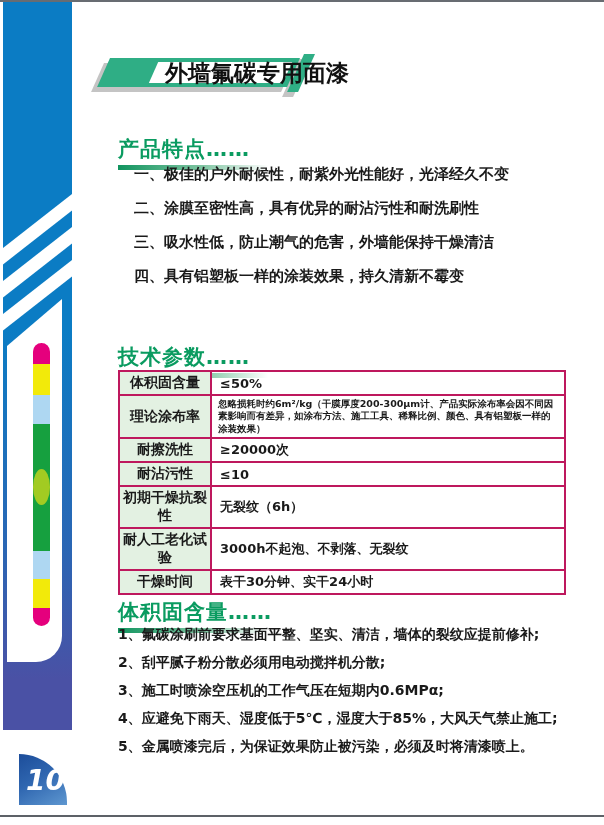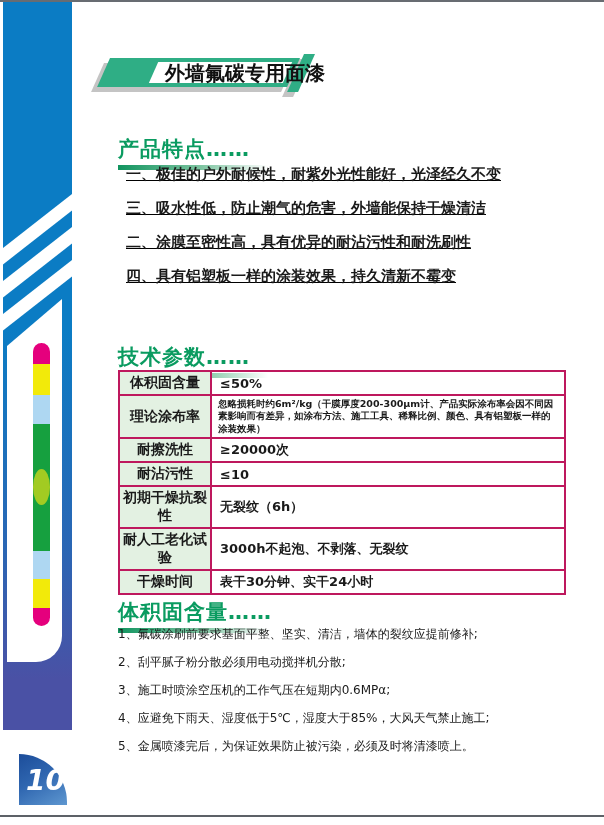--- a/index.html
+++ b/index.html
@@ -70,37 +70,37 @@
   }
   .ribbon-inner {
     position:absolute; left:50px; right:6px; top:4px; bottom:4px; background:#ffffff;
   }
   .ribbon-endbar {
     position:absolute; left:209px; top:1px; width:11px; height:38px;
     transform:skewX(-24deg); transform-origin:top left; background:#2fae85;
   }
   .ribbon-text {
     position:absolute; left:70px; top:8px; width:132px; text-align:center;
-    font-weight:bold; font-size:20px; color:#111111; line-height:24px; white-space:nowrap;
+    font-weight:bold; font-size:23px; color:#111111; line-height:24px; white-space:nowrap;
   }
 
   
   .sec { position:absolute; left:118px; }
   .sec-title { font-size:21px; font-weight:bold; color:#0a9b60; letter-spacing:1px; line-height:26px;margin-top:18px; }
   .sec-underline { margin-top:3px; width:150px; height:5px;
     background:linear-gradient(90deg,#11945f 0%,#7cc4a0 55%,#ffffff 100%); }
   .sec-features { top:118px; }
   .sec-params   { top:326px; }
   .sec-notes    { top:581px; }
 
   
-  .feature-list { position:absolute; left:126px; top:165px; width:450px;text-decoration:underline; }
+  .feature-list { position:absolute; left:134px; top:165px; width:450px; }
   .feature-list .item { font-size:15px; font-weight:bold; color:#1a1a1a; line-height:18px; margin-bottom:16px; white-space:nowrap; }
   .note-list { position:absolute; left:118px; top:625px; width:460px; }
-  .note-list .item { font-size:12px; font-weight:normal; color:#1a1a1a; line-height:18px; margin-bottom:10px; white-space:nowrap; }
+  .note-list .item { font-size:14px; font-weight:bold; color:#1a1a1a; line-height:18px; margin-bottom:10px; white-space:nowrap; }
 
   
   .params-table {
     position:absolute; left:118px; top:370px; width:448px;
     border-collapse:collapse; table-layout:fixed;
   }
   .params-table td { border:2px solid #be185d; color:#1a1a1a; vertical-align:middle; }
   .params-table td.lbl {
     width:92px; background:#e3f1e2; text-align:center;
     font-weight:bold; font-size:14px; padding:2px 3px; height:22px;
@@ -146,22 +146,22 @@
     <div class="ribbon-endbar"></div>
     <div class="ribbon-text">外墙氟碳专用面漆</div>
   </div>
 
   <div class="sec sec-features">
     <div class="sec-title">产品特点……</div>
     <div class="sec-underline"></div>
   </div>
   <div class="feature-list">
     <div class="item">一、极佳的户外耐候性，耐紫外光性能好，光泽经久不变</div>
+    <div class="item">二、涂膜至密性高，具有优异的耐沾污性和耐洗刷性</div>
     <div class="item">三、吸水性低，防止潮气的危害，外墙能保持干燥清洁</div>
-    <div class="item">二、涂膜至密性高，具有优异的耐沾污性和耐洗刷性</div>
     <div class="item">四、具有铝塑板一样的涂装效果，持久清新不霉变</div>
   </div>
 
   <div class="sec sec-params">
     <div class="sec-title">技术参数……</div>
     <div class="sec-underline"></div>
   </div>
   <table class="params-table">
     <tbody>
         <tr>

